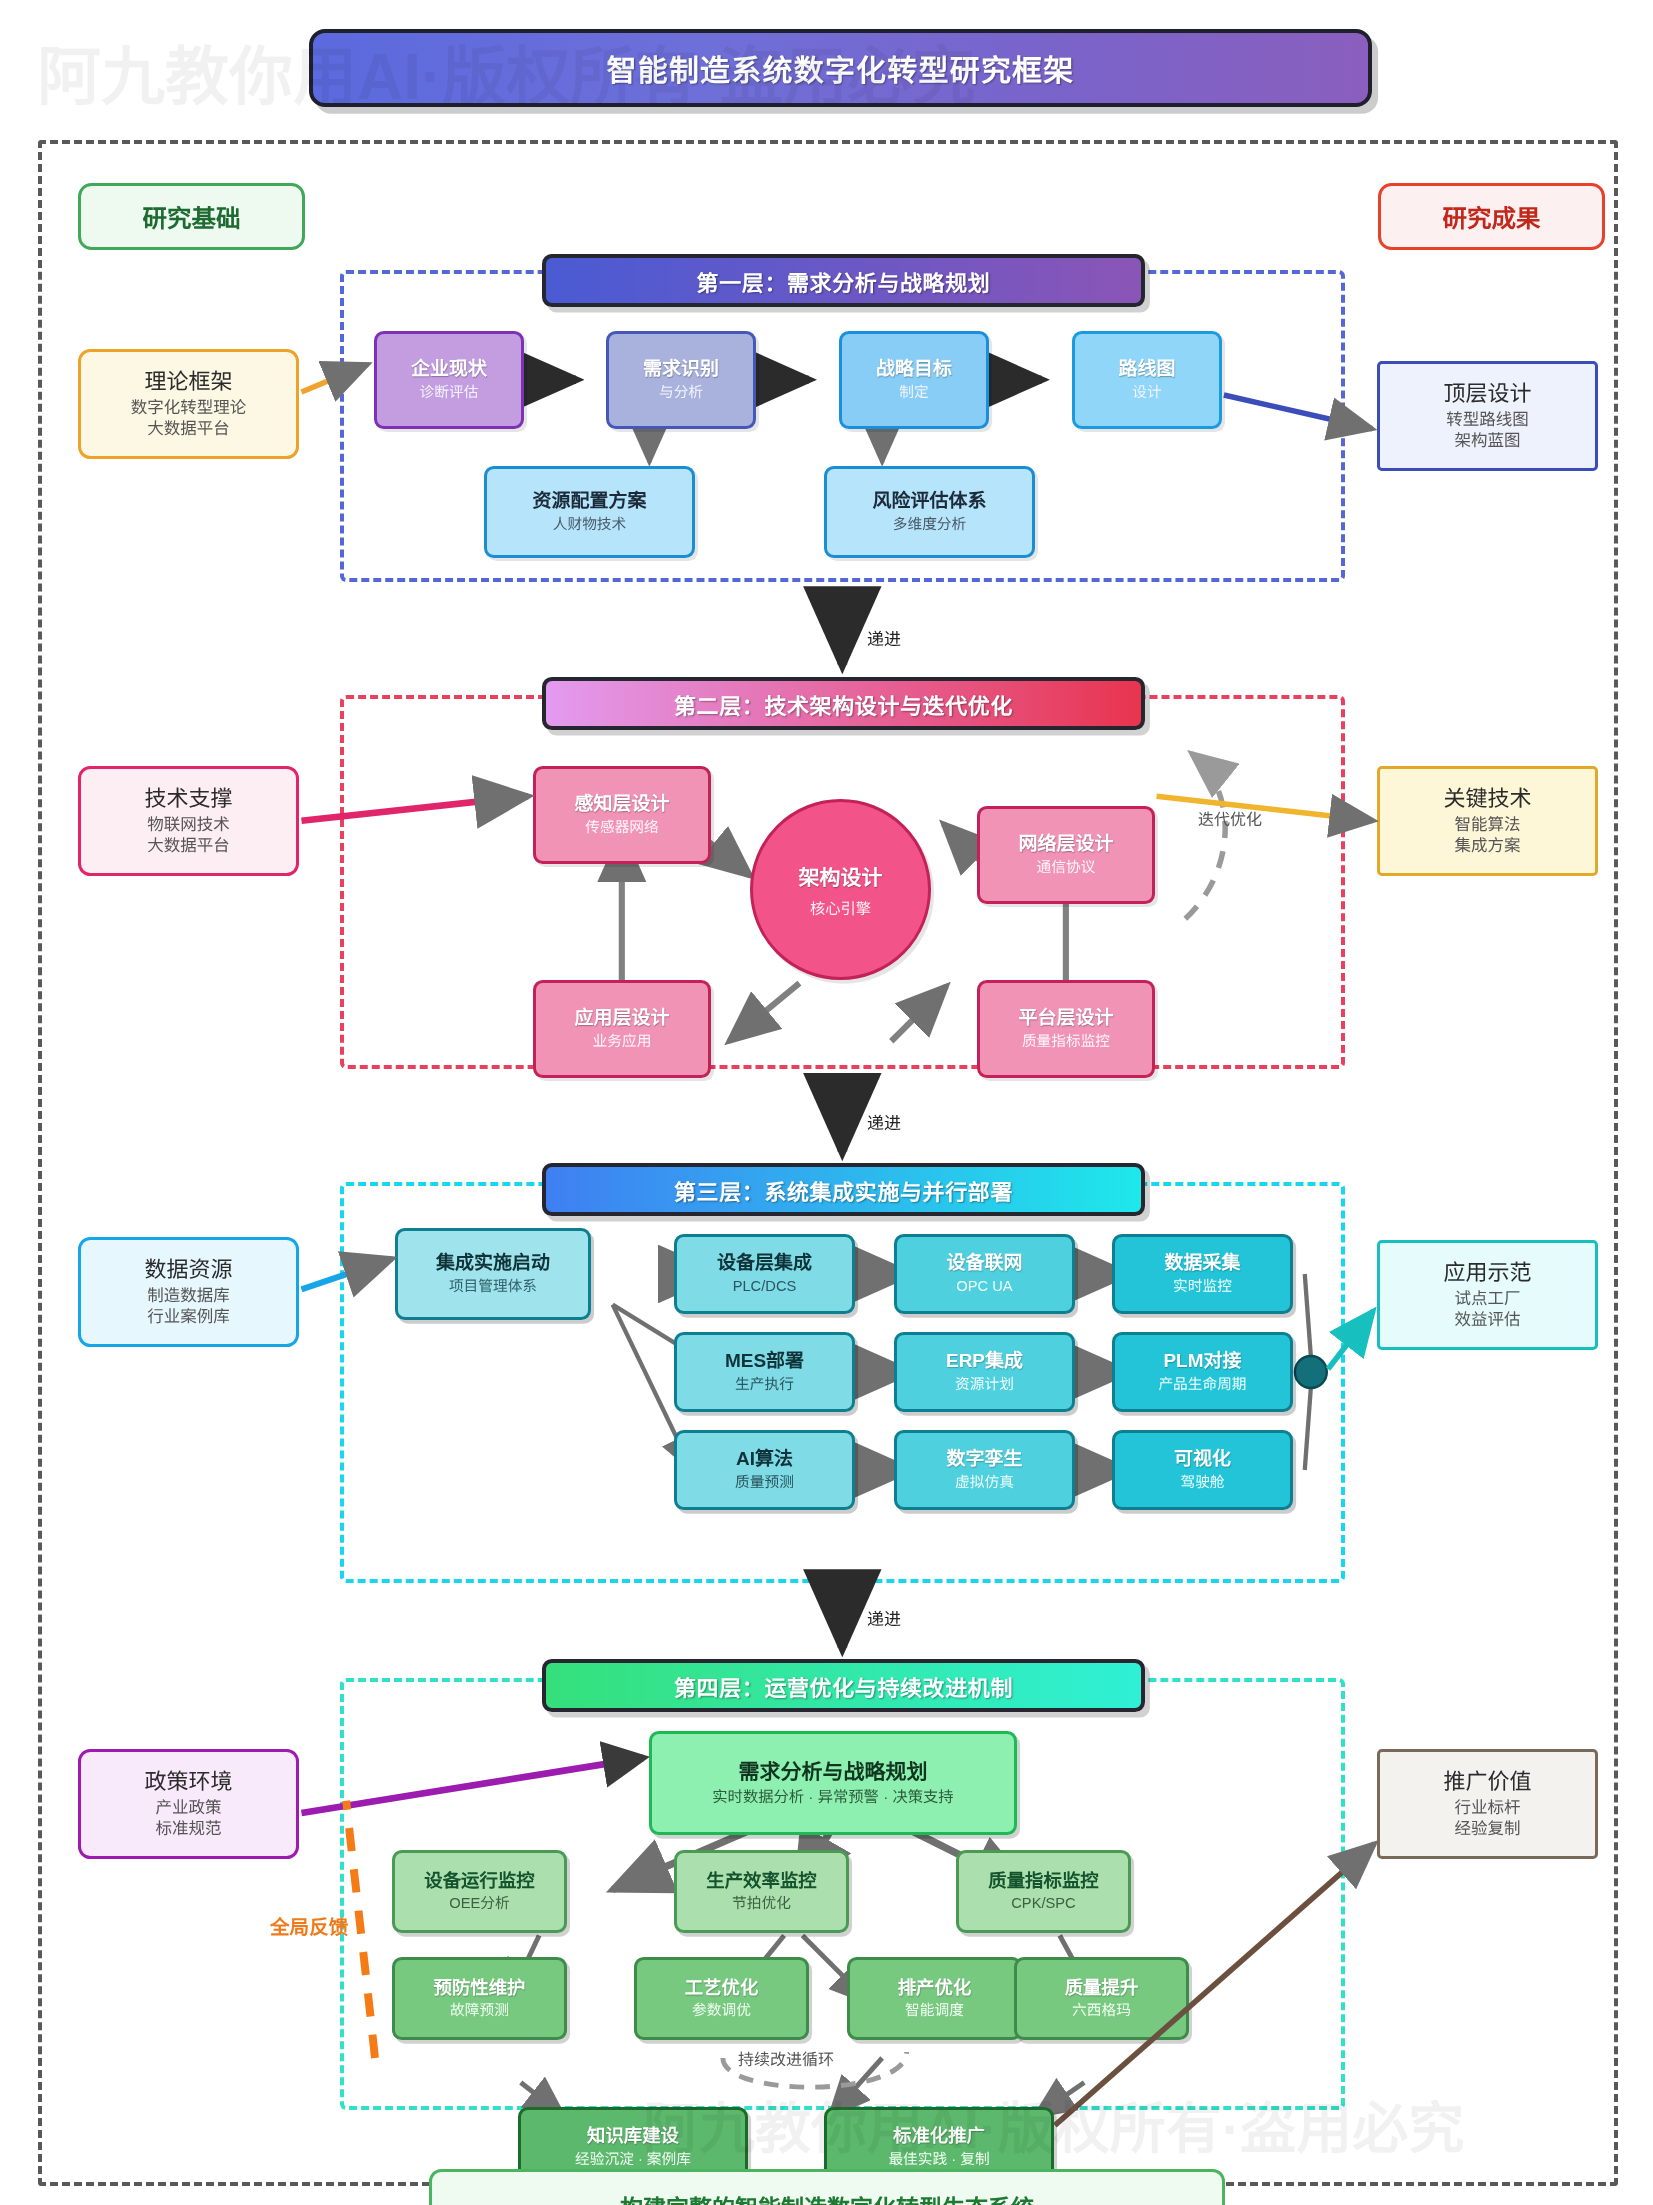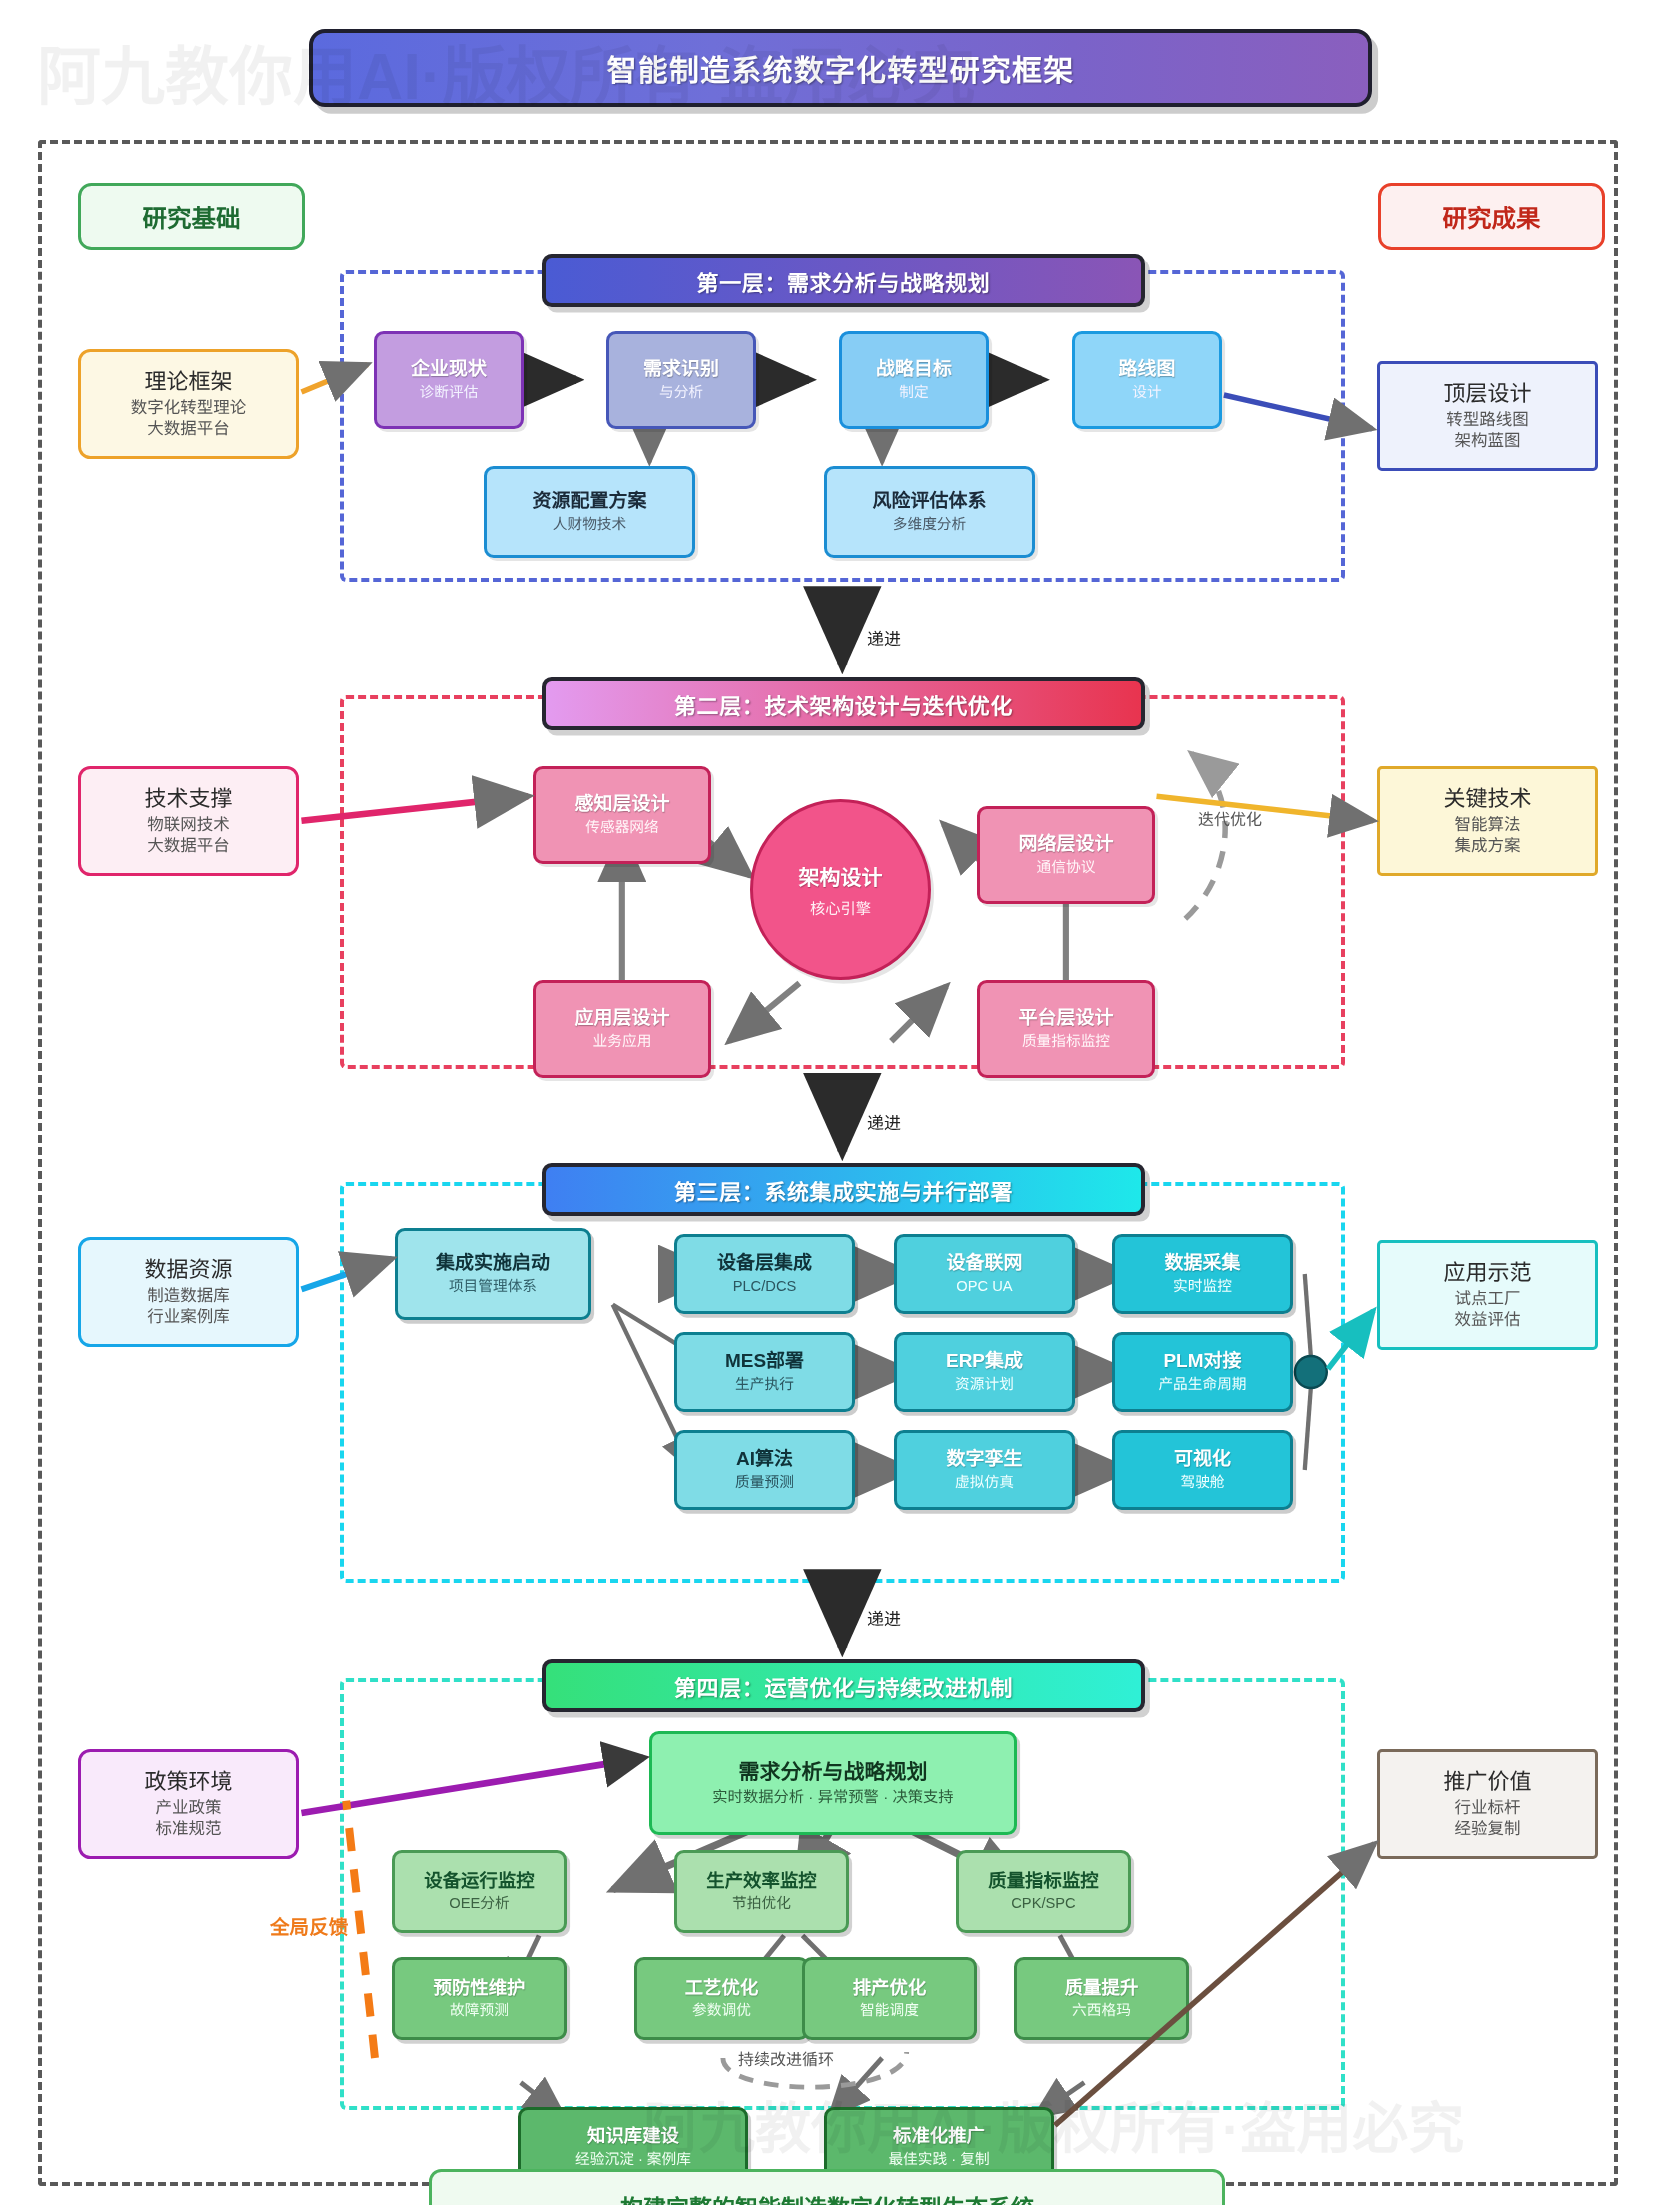--- a/index.html
+++ b/index.html
@@ -398,21 +398,21 @@
 </div>
 
 <div class="node n4 c-grnM" style="left:392px;top:1957px;">
   <div class="t">预防性维护</div>
   <div class="s">故障预测</div>
 </div>
 <div class="node n4 c-grnM" style="left:634px;top:1957px;">
   <div class="t">工艺优化</div>
   <div class="s">参数调优</div>
 </div>
-<div class="node n4 c-grnM" style="left:802px;top:1957px;">
+<div class="node n4 c-grnM" style="left:847px;top:1957px;">
   <div class="t">排产优化</div>
   <div class="s">智能调度</div>
 </div>
 <div class="node n4 c-grnM" style="left:1014px;top:1957px;">
   <div class="t">质量提升</div>
   <div class="s">六西格玛</div>
 </div>
 
 <div class="node n4 c-grnD" style="left:518px;top:2107px;width:230px;height:80px;">
   <div class="t">知识库建设</div>

